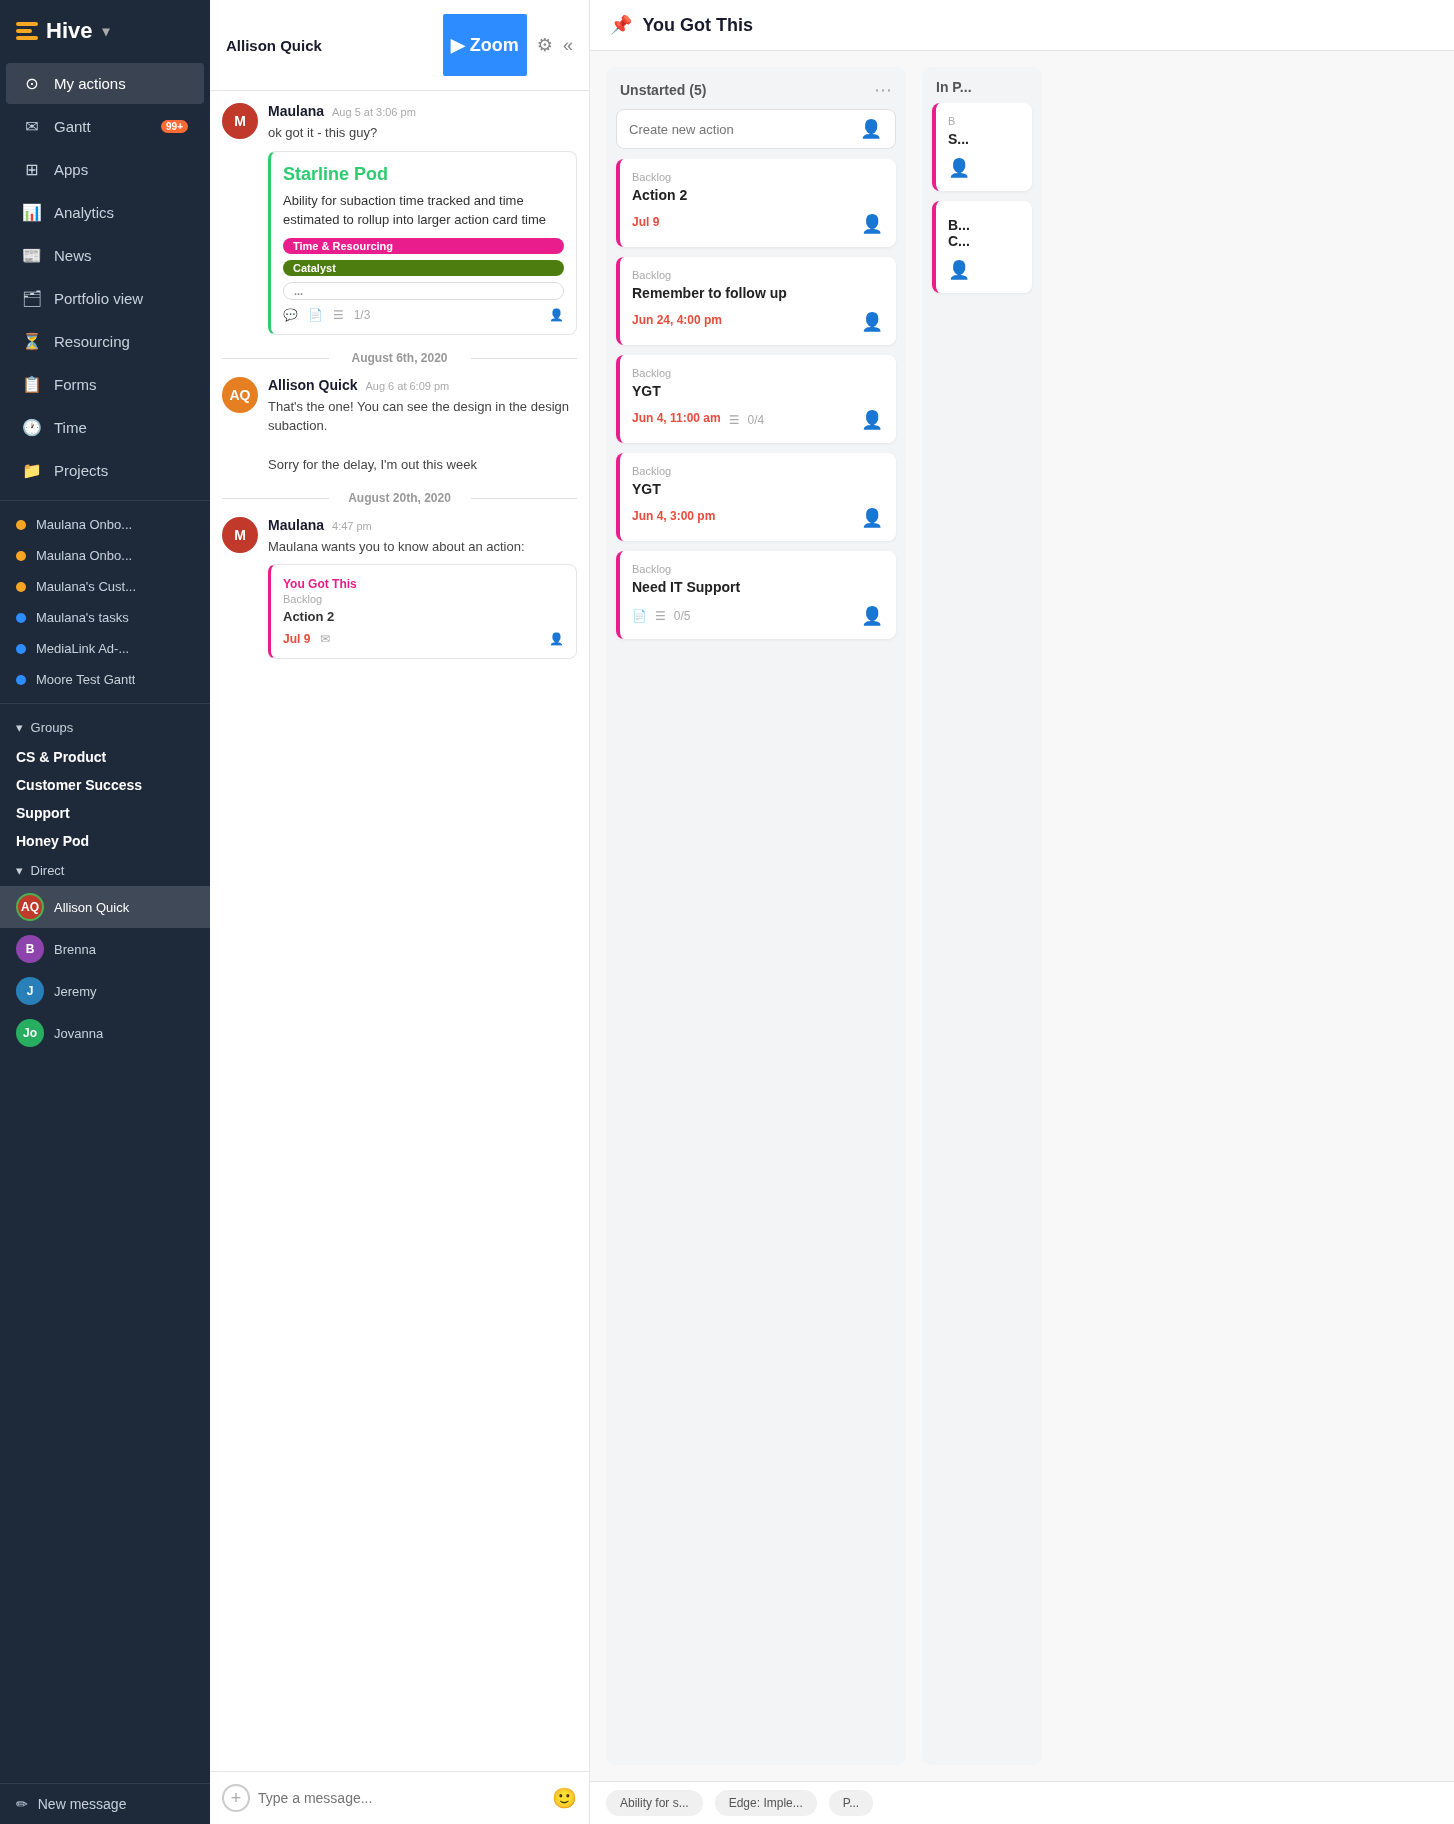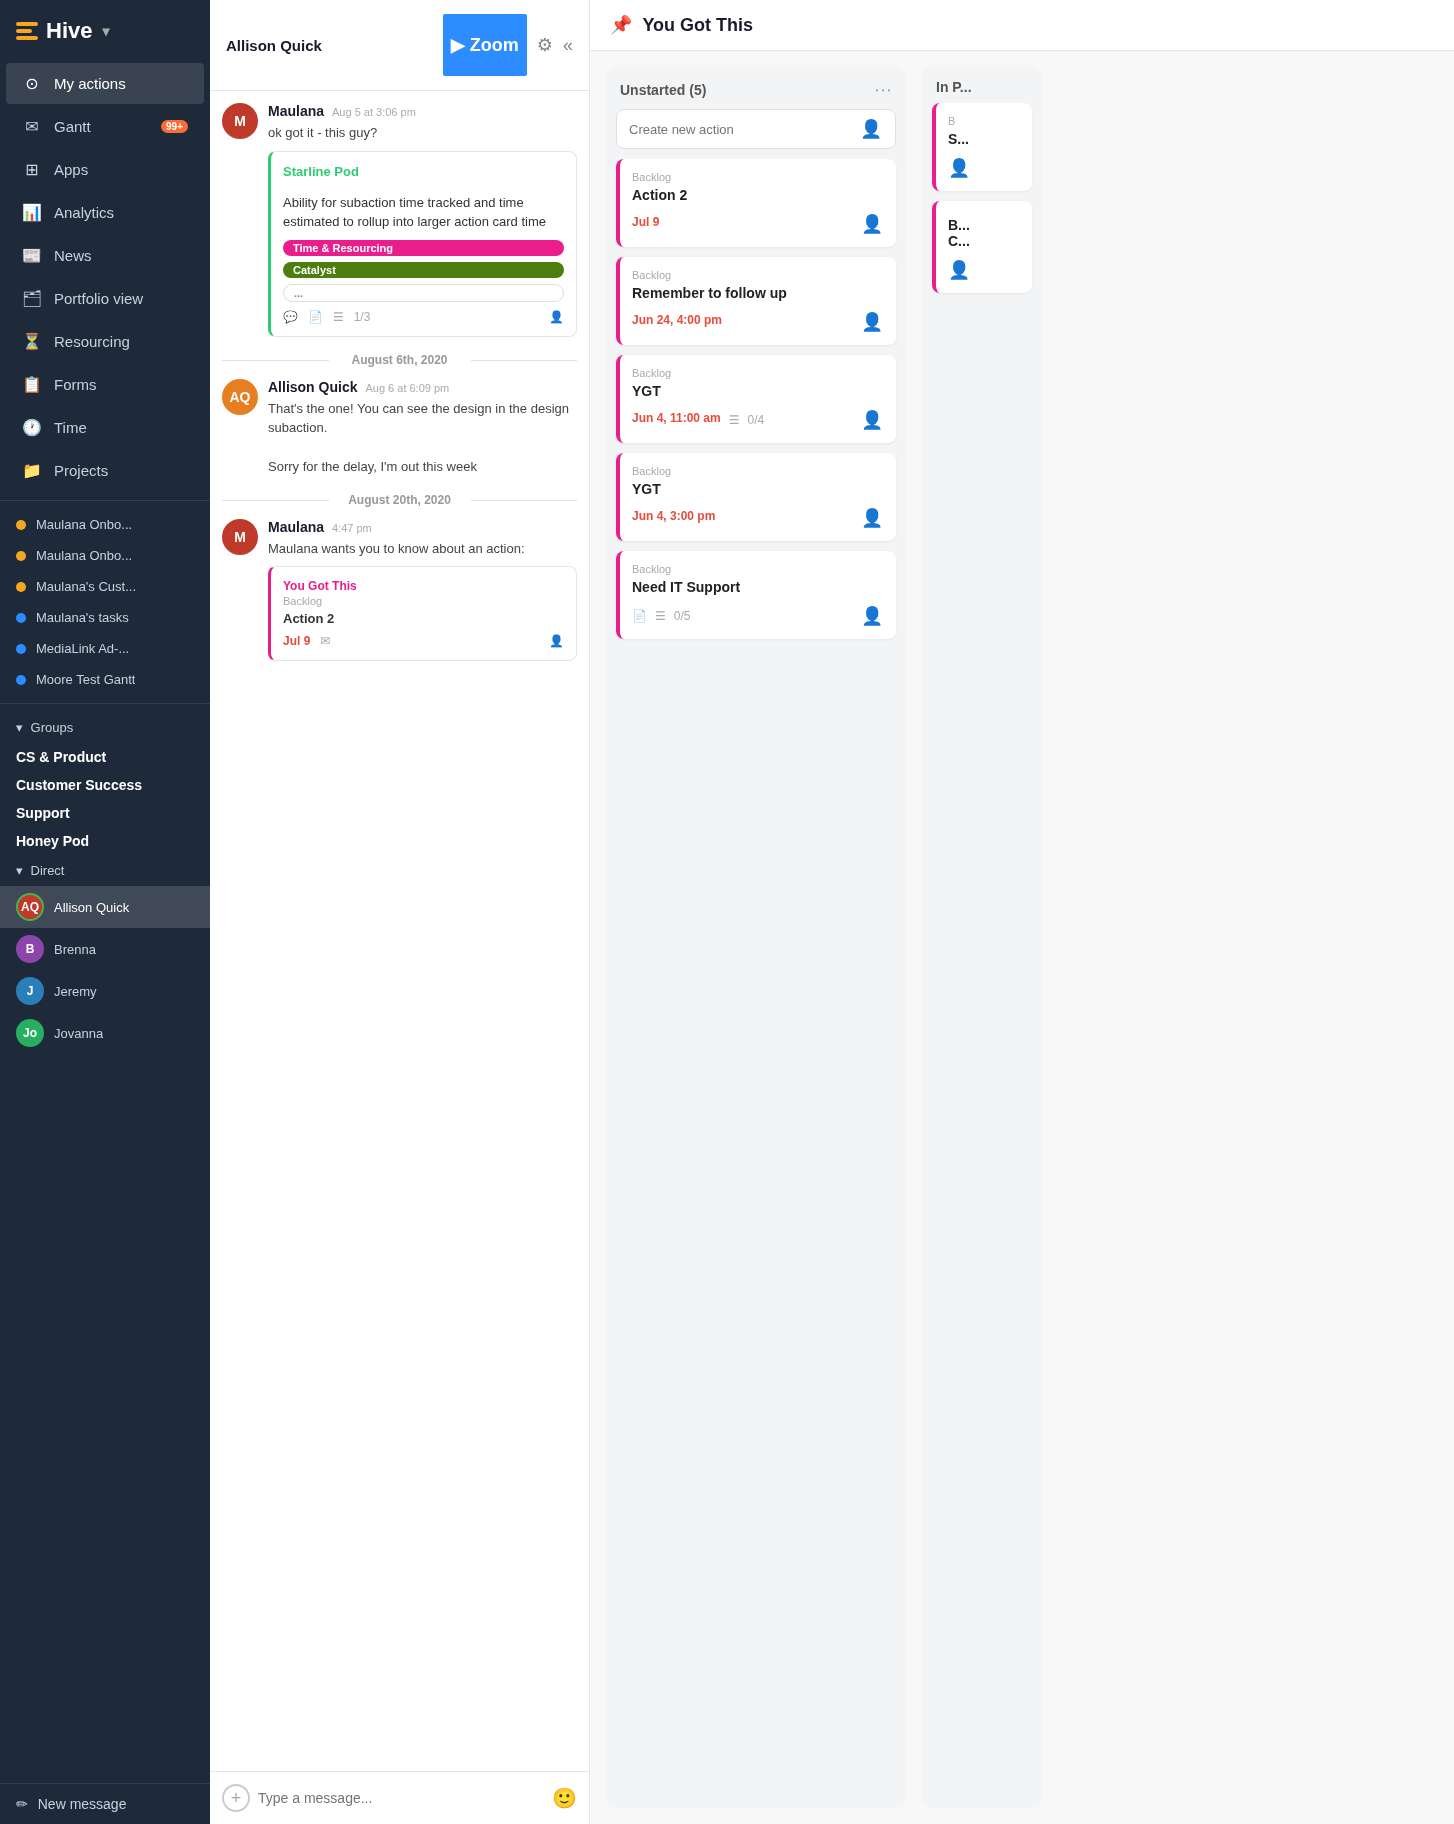--- a/index.html
+++ b/index.html
@@ -226,24 +226,24 @@
     .msg-text { font-size: 13px; color: #444; line-height: 1.5; }
 
     .action-card {
       border: 1px solid #e5e5e5;
       border-radius: 8px;
       padding: 12px;
       margin-top: 8px;
       border-left: 3px solid #2ecc71;
     }
     .action-card-project {
-      font-size: 13px;
+      font-size: 18px;
       font-weight: 700;
       color: #2ecc71;
-      margin-bottom: 14px;
+      margin-bottom: 6px;
     }
     .action-card-title { font-size: 13px; color: #333; line-height: 1.5; margin-bottom: 8px; }
     .action-card-tags { display: flex; gap: 6px; flex-wrap: wrap; margin-bottom: 8px; flex-direction: column; }
     .tag {
       border-radius: 12px;
       padding: 2px 10px;
       font-size: 11px;
       font-weight: 600;
     }
     .tag-pink { background: #e91e8c; color: #fff; }
@@ -718,13 +718,18 @@
           <div class="card-title">B...<br>C...</div>
           <div class="card-footer">
             <span class="card-assign-icon">👤</span>
           </div>
         </div>
       </div>
     </div>
 
   </div>
 
+  <div class="bottom-tabs">
+    <div class="bottom-tab">Ability for s...</div>
+    <div class="bottom-tab">Edge: Imple...</div>
+    <div class="bottom-tab">P...</div>
+  </div>
 </div>
 
 </body></html>

